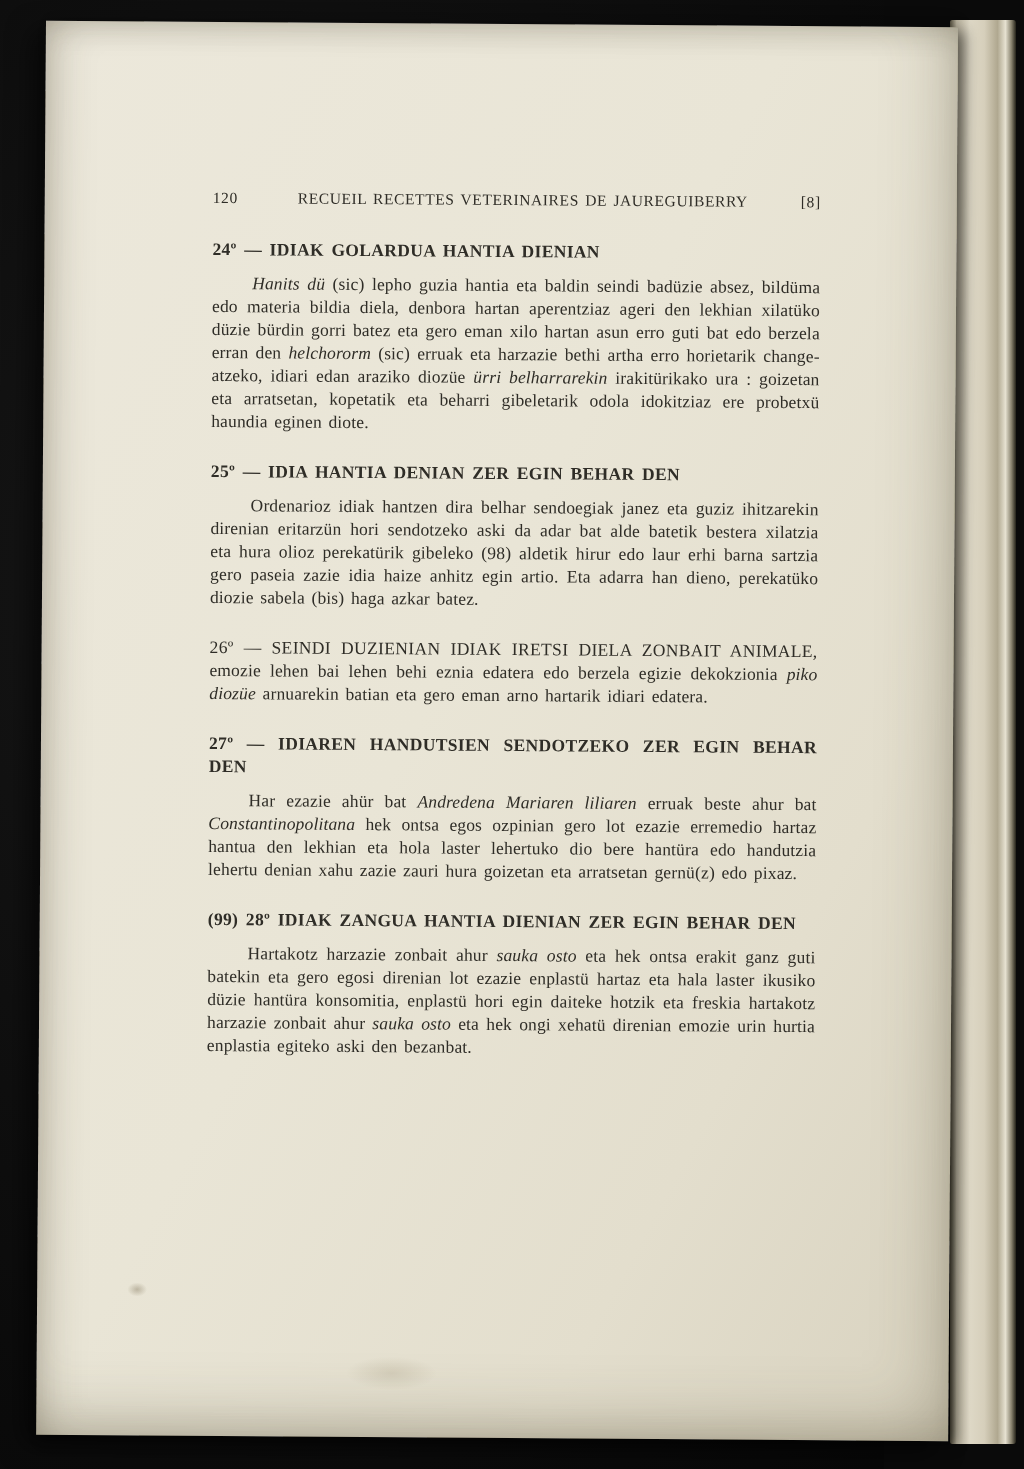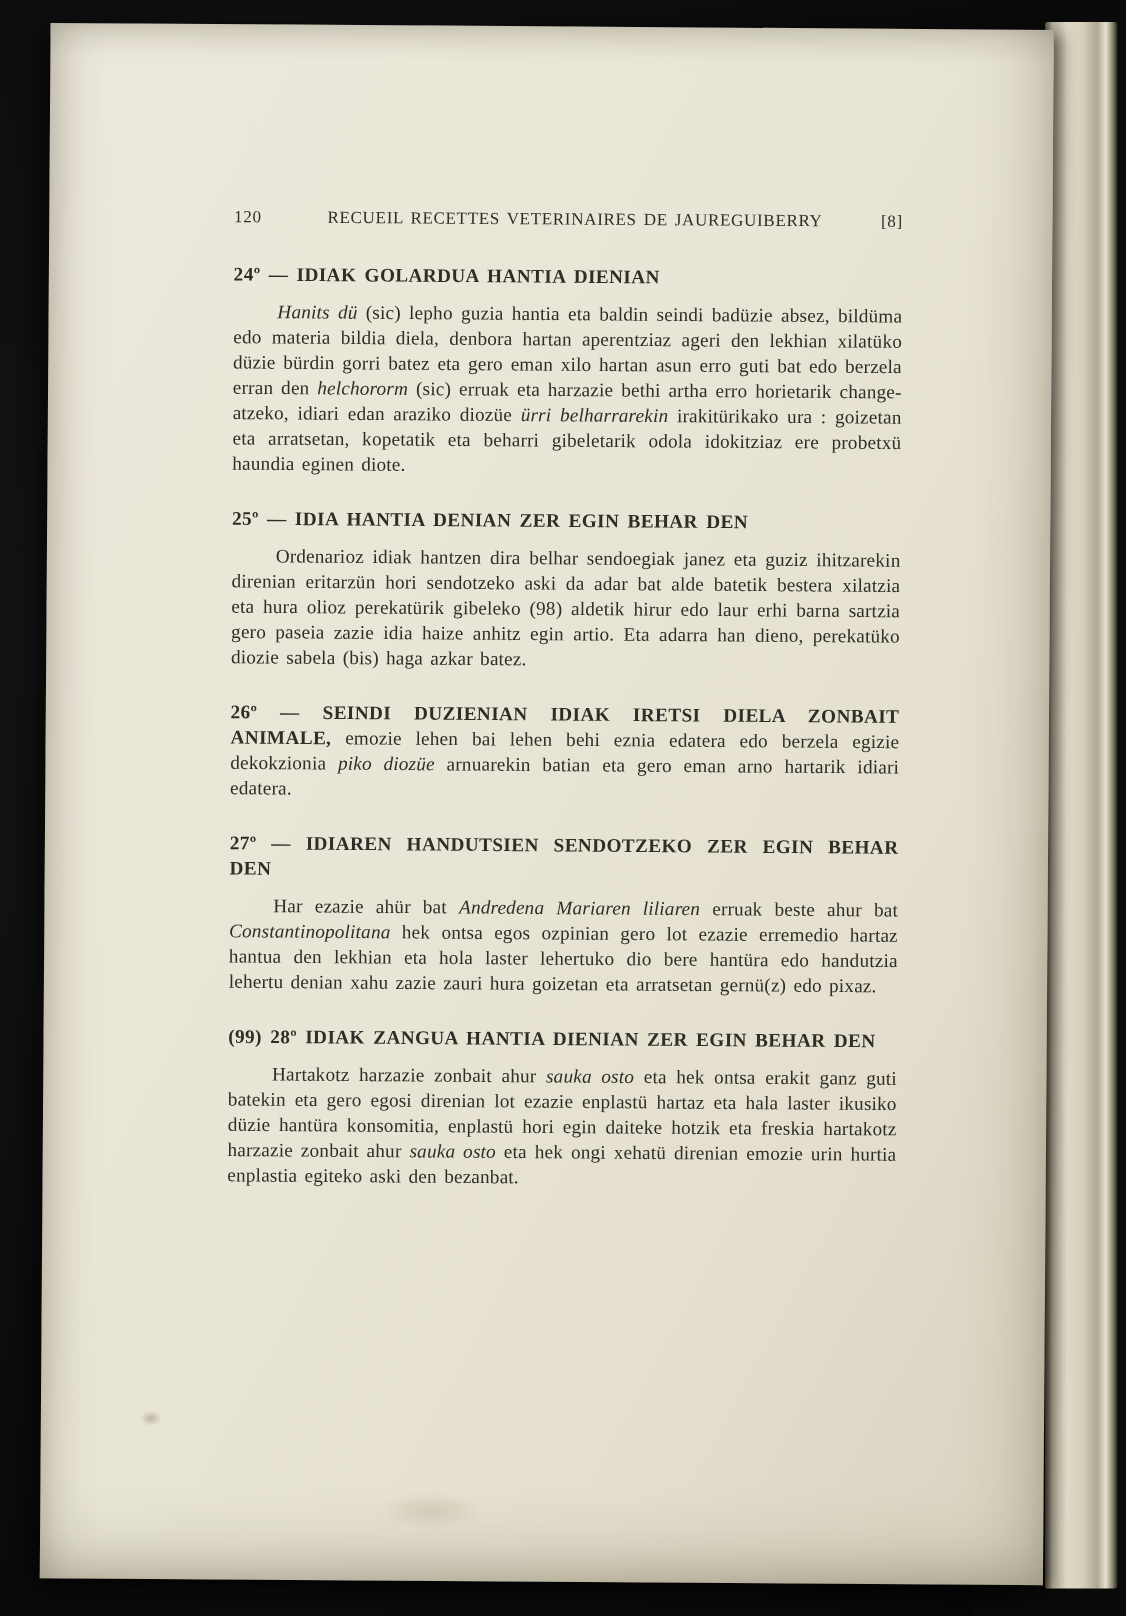--- a/index.html
+++ b/index.html
@@ -48,21 +48,21 @@
     margin:0 0 11px;font-size:17.5px;font-weight:700;
     letter-spacing:0.35px;word-spacing:0.16em;
     text-align:justify;line-height:23px;
   }
   .para{
     margin:0;font-size:17.5px;line-height:23px;text-align:justify;
     letter-spacing:0.15px;word-spacing:0.12em;
   }
   .para.indent{text-indent:40px}
   .para .italic{font-style:italic}
-  .para .bold{font-weight:700;letter-spacing:0.35px}
+  .para .bold{font-weight:400;letter-spacing:0.35px}
   .stain{position:absolute;border-radius:50%;pointer-events:none}
   .stain-1{left:86px;top:1258px;width:28px;height:20px;
     background:radial-gradient(closest-side,rgba(95,80,50,0.32),rgba(95,80,50,0) 70%)}
   .stain-2{left:290px;top:1326px;width:130px;height:48px;
     background:radial-gradient(closest-side,rgba(120,105,70,0.16),rgba(120,105,70,0) 70%)}
 </style>
 </head>
 <body>
 
 <div class="scene">

